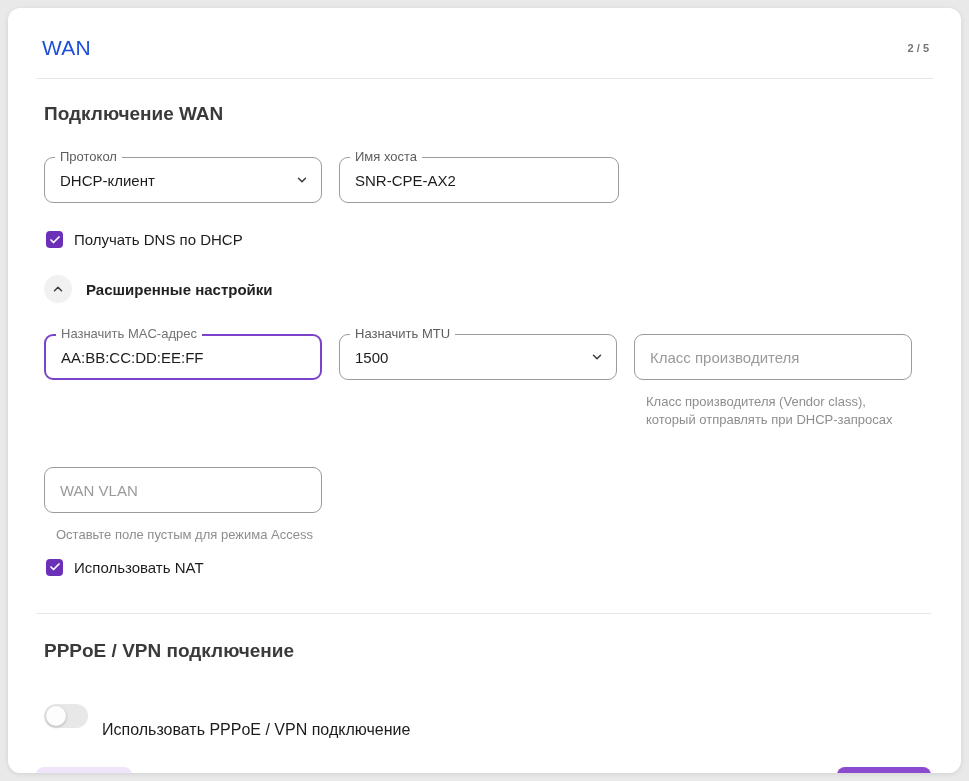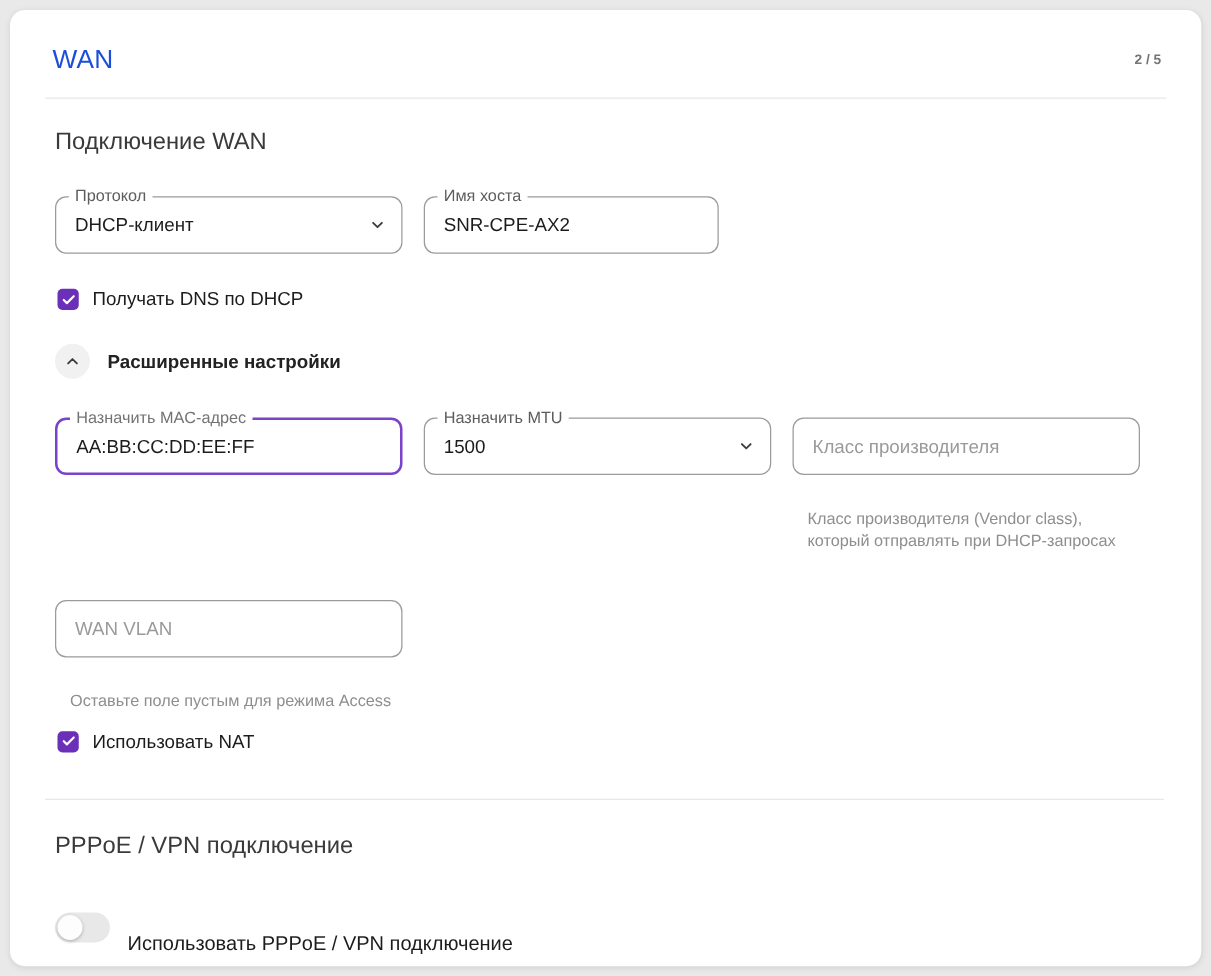--- a/index.html
+++ b/index.html
@@ -21,21 +21,21 @@
   }
   
   .header-row {
     display: flex; justify-content: space-between; align-items: center;
     padding: 4px 2px 0 6px;
   }
   .page-title { font-size: 21px; font-weight: 500; color: #1d4ed8; letter-spacing: .2px; }
   .step-indicator { font-size: 11px; font-weight: 700; color: #757575; }
   .divider { border: none; border-top: 1px solid #e7e7e7; margin: 18px -2px 0 0; }
 
-  .section-title { font-size: 19px; font-weight: 400; color: #3a3a3a; margin: 24px 0 0 8px; }
+  .section-title { font-size: 19px; font-weight: 700; color: #3a3a3a; margin: 24px 0 0 8px; }
 
   
   .fields-row { display: flex; gap: 17px; margin: 32px 0 0 8px; align-items: flex-start; }
   .field {
     position: relative;
     width: 278px; height: 46px;
     border: 1px solid #9b9b9b;
     border-radius: 9px;
     background: #fff;
   }
@@ -62,21 +62,21 @@
     font-size: 15px; color: #1c1c1c;
     cursor: pointer;
   }
   .chevron-down {
     position: absolute; right: 12px; top: 50%;
     transform: translateY(-50%);
     display: flex; pointer-events: none;
   }
   .helper-text {
     font-size: 13px; color: #8e8e8e; line-height: 1.4;
-    margin: 26px 0 0 12px; max-width: 272px;
+    margin: 13px 0 0 12px; max-width: 272px;
   }
 
   
   .checkbox-row { display: flex; align-items: center; gap: 11px; margin-left: 10px; cursor: pointer; }
   .checkbox-box {
     width: 17px; height: 17px; border-radius: 4px;
     background: #6b2fb8;
     display: flex; align-items: center; justify-content: center;
     flex: none;
   }
@@ -137,21 +137,21 @@
   <div class="fields-row">
     <div class="field">
       <span class="notch-label">Протокол</span>
       <div class="select-value">DHCP-клиент</div>
       <span class="chevron-down">
         <svg width="14" height="14" viewBox="0 0 24 24" fill="none" stroke="#3e3e3e" stroke-width="2.6" stroke-linecap="round" stroke-linejoin="round">
             <polyline points="6 9 12 15 18 9"></polyline>
           </svg>
       </span>
     </div>
-    <div class="field" style="width:236px">
+    <div class="field" style="width:280px">
       <span class="notch-label">Имя хоста</span>
       <input type="text" style="padding-right: 15px;" value="SNR-CPE-AX2">
     </div>
   </div>
 
   <div class="checkbox-row" style="margin-top:28px">
     <span class="checkbox-box">
       <svg width="12" height="12" viewBox="0 0 24 24" fill="none" stroke="#ffffff" stroke-width="3.4" stroke-linecap="round" stroke-linejoin="round">
           <polyline points="20 6 9 17 4 12"></polyline>
         </svg>

